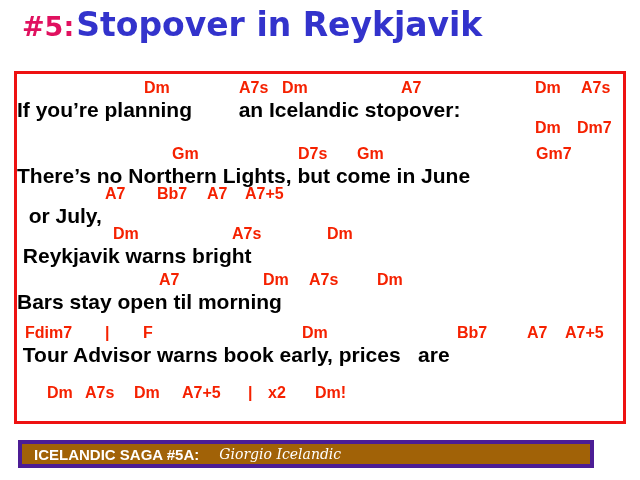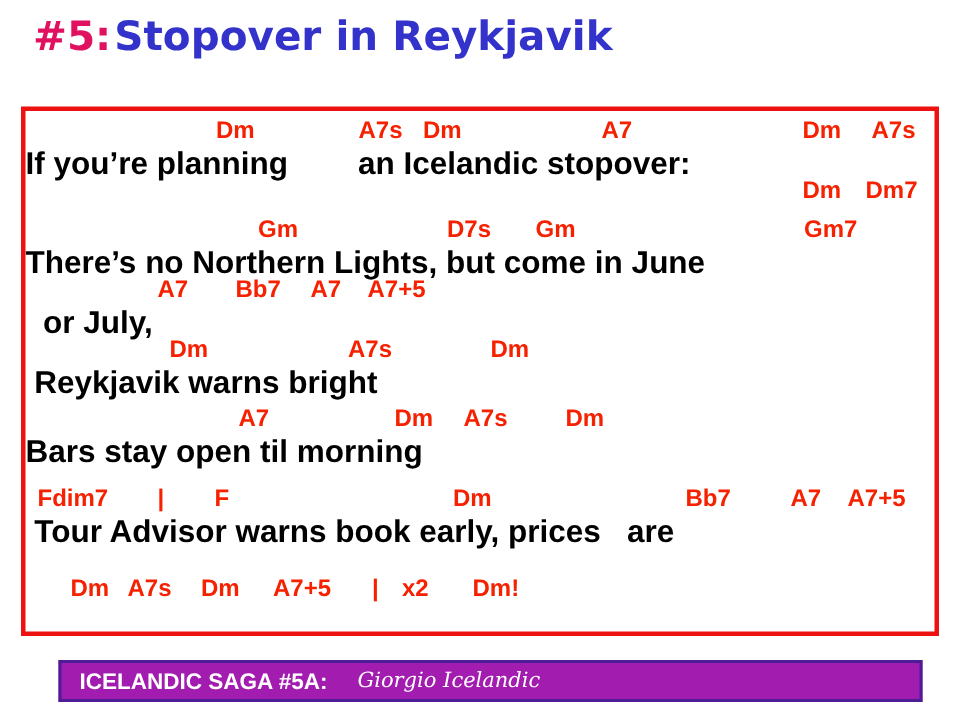--- a/index.html
+++ b/index.html
@@ -39,21 +39,21 @@
   }
   #title-num {
     font-family: "DejaVu Sans", sans-serif;
     font-weight: bold;
     font-size: 27px;
     color: #e0115f;
   }
   #title-text {
     font-family: "DejaVu Sans", sans-serif;
     font-weight: bold;
-    font-size: 27px;
+    font-size: 33px;
     color: #3333cc;
     margin-left: 2px;
   }
 
   
   #song-box {
     position: absolute;
     left: 14px;
     top: 71px;
     width: 612px;
@@ -96,26 +96,26 @@
     font-size: 21px;
     color: #000000;
     line-height: 25px;
     white-space: pre;
     margin: 0;
   }
 
   
   #footer-bar {
     position: absolute;
-    left: 39px;
+    left: 18px;
     top: 440px;
     width: 576px;
     height: 28px;
-    background: #a21caf;
-    border: 2px solid #4c1d95;
+    background: #a16207;
+    border: 4px solid #4c1d95;
     box-sizing: border-box;
     display: flex;
     align-items: center;
   }
   #footer-title {
     font-family: "Liberation Sans", sans-serif;
     font-weight: bold;
     font-size: 15px;
     color: #ffffff;
     margin-left: 12px;

